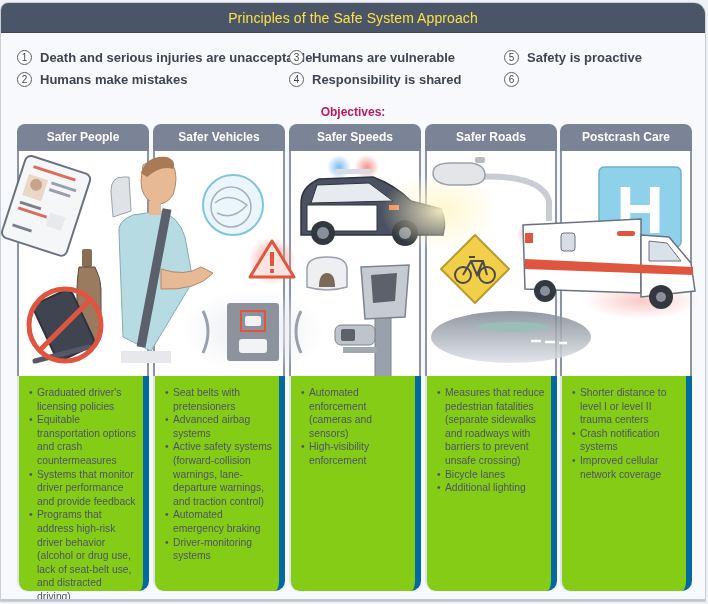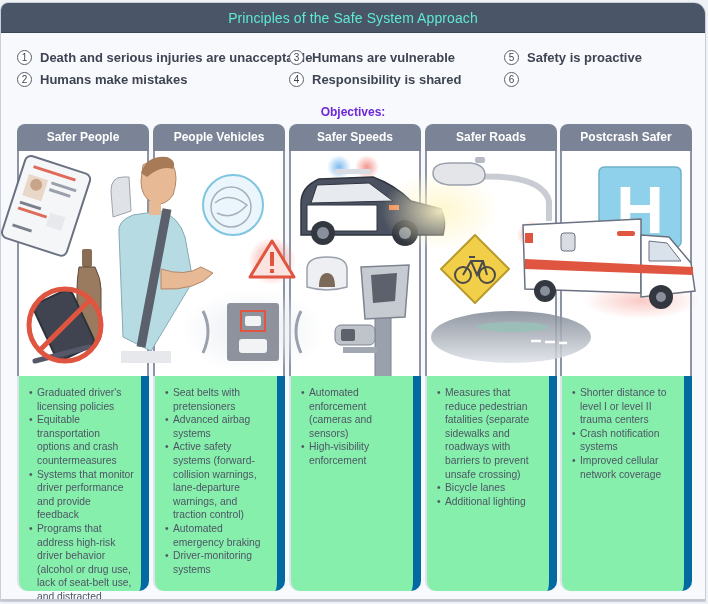--- a/index.html
+++ b/index.html
@@ -9,50 +9,50 @@
   .frame {
     position: absolute; left: 0; top: 2px; width: 706px; height: 600px;
     background: #f7f9fc; border: 1px solid #c9ced8; border-radius: 8px 12px 0 0;
     overflow: hidden;
   }
   .frame::after {
     content: ""; position: absolute; left: 0; right: 0; bottom: 0; height: 2px; background: #c3c7cf;
   }
   .title-bar {
     position: absolute; left: 0; top: 0; right: 0; height: 30px;
-    background: #4a5568; color: #5eead4; text-align: center;
+    background: #4a5568; color: #fde047; text-align: center;
     font-size: 14px; line-height: 30px; letter-spacing: 0.1px;
     border-bottom: 1px solid #3b4556;
   }
   .principles { position: absolute; left: 16px; top: 44px; width: 680px; height: 46px; }
   .principle { position: absolute; display: flex; align-items: center; height: 20px;
     font-size: 13px; font-weight: bold; color: #3e4452; white-space: nowrap; }
   .num {
     display: inline-block; width: 15px; height: 15px; border: 1px solid #5a6070; border-radius: 50%;
     font-size: 10px; font-weight: normal; text-align: center; line-height: 13px; margin-right: 8px;
     color: #3e4452; background: #fff;
   }
   .objectives-label { position: absolute; left: 0; right: 0; top: 102px; text-align: center;
-    font-size: 12px; font-weight: bold; color: #6d28d9; }
+    font-size: 12px; font-weight: bold; color: #be185d; }
 
   .col {
     position: absolute; top: 121px; width: 132px; height: 467px;
     background: #f4f6fa; border-radius: 8px 8px 10px 10px;
   }
   .col .head {
     height: 27px; background: #7b8497; color: #fff; font-weight: bold; font-size: 12px;
     text-align: center; line-height: 27px; border-radius: 8px 8px 0 0;
   }
   .col .art {
     height: 225px; border-left: 2px solid #8d94a3; border-right: 2px solid #8d94a3;
     position: relative; background: #ffffff;
   }
   .col .body {
-    border-left: 2px solid #dfe3ea; border-right: 8px solid #0369a1; height: 215px;
-    padding: 10px 6px 0 10px; border-radius: 0 0 10px 10px; background: #86efac;
+    border-left: 2px solid #dfe3ea; border-right: 6px solid #0369a1; height: 215px;
+    padding: 10px 6px 0 10px; border-radius: 0 0 10px 10px; background: #84cc16;
   }
   .col ul { list-style: none; }
   .col li { position: relative; padding-left: 8px; font-size: 10.3px; line-height: 13.6px; color: #4e5565; }
   .col li::before { content: "•"; position: absolute; left: 0; top: 0; color: #4e5565; }
 
   #c1 { left: 16px; } #c2 { left: 152px; } #c3 { left: 288px; } #c4 { left: 424px; } #c5 { left: 559px; }
 
   .illus { position: absolute; left: 0; top: 148px; width: 708px; height: 225px; pointer-events: none; }
   .illus svg { width: 708px; height: 225px; display: block; }
 </style>
@@ -97,21 +97,21 @@
       <ul>
         <li>Graduated driver's licensing policies</li>
         <li>Equitable transportation options and crash countermeasures</li>
         <li>Systems that monitor driver performance and provide feedback</li>
         <li>Programs that address high-risk driver behavior (alcohol or drug use, lack of seat-belt use, and distracted driving)</li>
       </ul>
     </div>
   </div>
 
   <div class="col" id="c2">
-    <div class="head">People Vehicles</div>
+    <div class="head">Safer Vehicles</div>
     <div class="art"></div>
     <div class="body">
       <ul>
         <li>Seat belts with pretensioners</li>
         <li>Advanced airbag systems</li>
         <li>Active safety systems (forward-collision warnings, lane-departure warnings, and traction control)</li>
         <li>Automated emergency braking</li>
         <li>Driver-monitoring systems</li>
       </ul>
     </div>
@@ -134,21 +134,21 @@
     <div class="body">
       <ul>
         <li>Measures that reduce pedestrian fatalities (separate sidewalks and roadways with barriers to prevent unsafe crossing)</li>
         <li>Bicycle lanes</li>
         <li>Additional lighting</li>
       </ul>
     </div>
   </div>
 
   <div class="col" id="c5">
-    <div class="head">Postcrash Safer</div>
+    <div class="head">Postcrash Care</div>
     <div class="art"></div>
     <div class="body">
       <ul>
         <li>Shorter distance to level I or level II trauma centers</li>
         <li>Crash notification systems</li>
         <li>Improved cellular network coverage</li>
       </ul>
     </div>
   </div>
 

